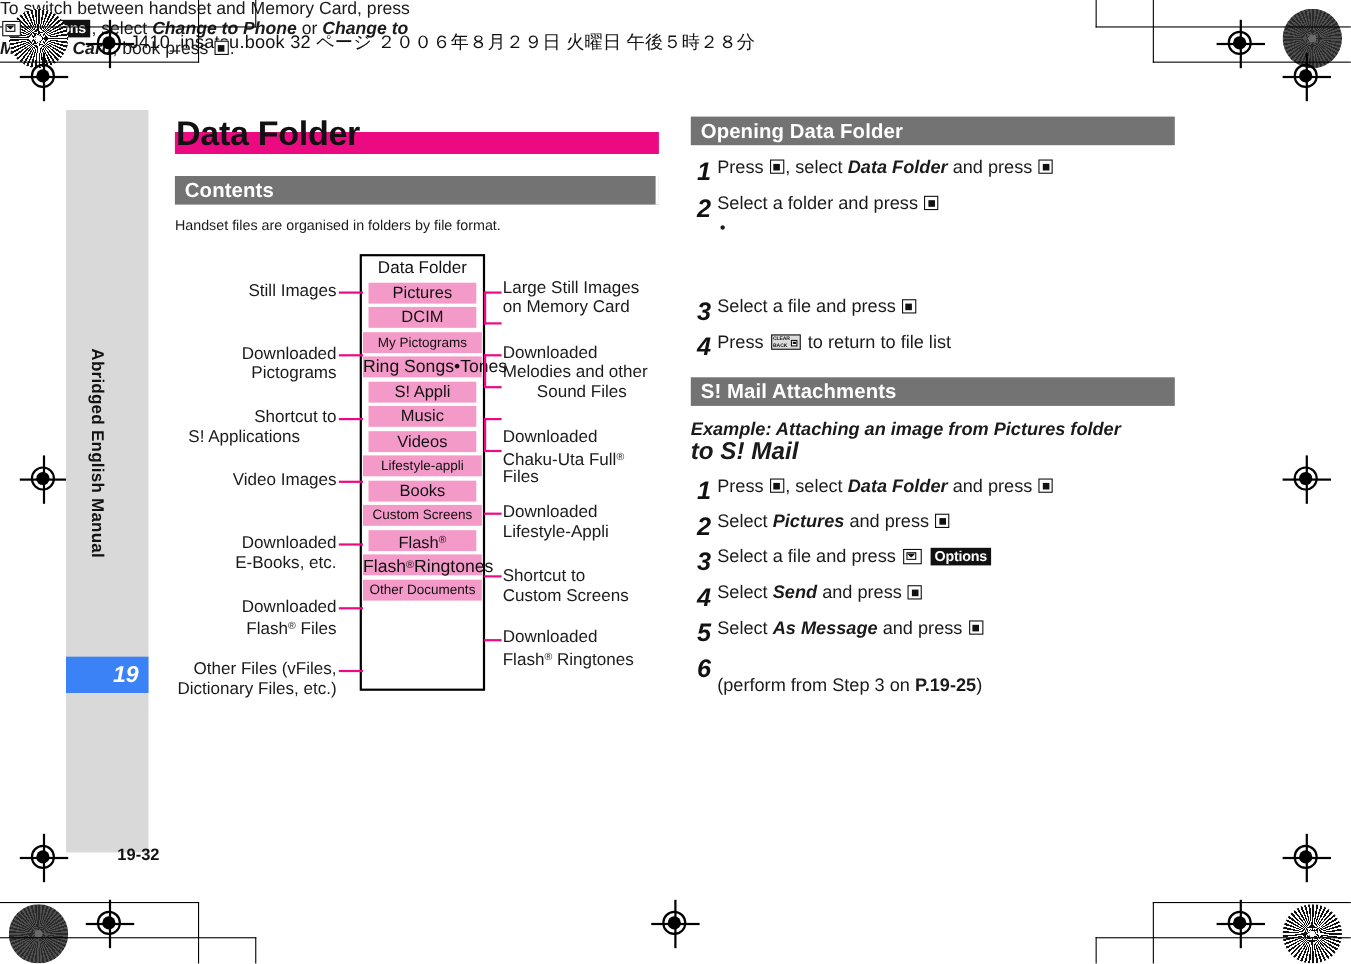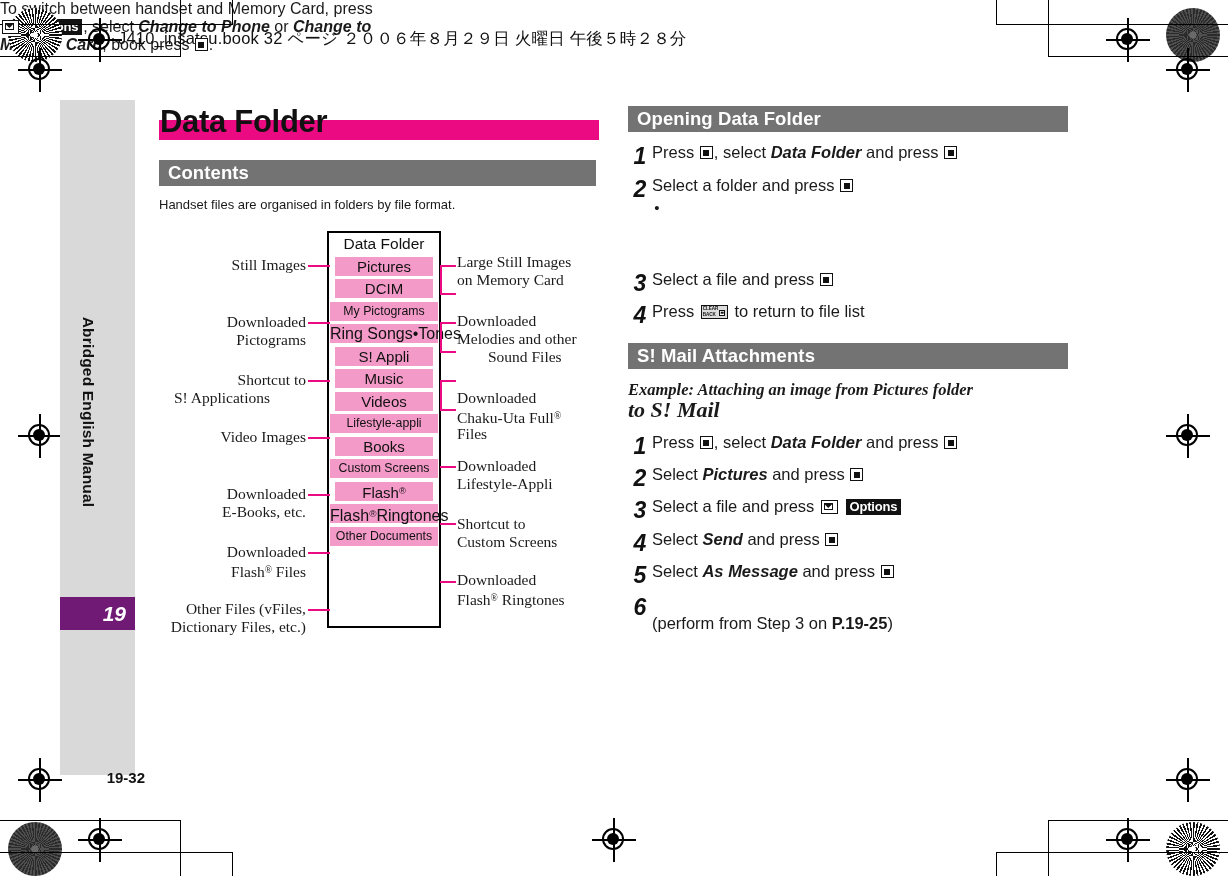--- a/index.html
+++ b/index.html
@@ -39,21 +39,21 @@
   .side-band{position:absolute;left:60px;top:100px;width:75px;height:675px;background:#d9d9d9;}
   .side-rot{
     position:absolute;left:60px;top:412px;width:75px;height:0;
   }
   .side-rot span{
     display:block;position:absolute;left:37px;top:0;
     transform:translate(-50%,0) rotate(90deg);transform-origin:50% 0;
     white-space:nowrap;font-size:15.5px;font-weight:700;color:#111;
     letter-spacing:.2px;
   }
-  .side-num{position:absolute;left:60px;top:597px;width:75px;height:33px;background:#701a75;}
+  .side-num{position:absolute;left:60px;top:597px;width:75px;height:33px;background:#3b82f6;}
   .side-num span{display:block;text-align:right;padding-right:9px;line-height:33px;
     color:#fff;font-size:21px;font-weight:700;font-style:italic;}
   .folio{position:absolute;left:60px;top:769px;width:85px;text-align:right;font-size:15px;font-weight:700;color:#111;}
 
   
   .title-bar{position:absolute;left:159px;top:120px;width:440px;height:20px;background:#ec0a82;}
   .title-text{position:absolute;left:160px;top:104px;font-size:31px;font-weight:700;color:#111;letter-spacing:-.3px;}
 
   
   .sec-head{
@@ -75,21 +75,21 @@
   .frow.w1{width:98px;}
   .frow.w2{width:108px;}
   .frow.small{font-size:12.3px;}
   .frow.xsmall{font-size:16px;}
 
   
   .cn{position:absolute;background:#ec0a82;}
   .cn.h{height:2px;}
   .cn.v{width:2px;}
 
-  .lbl{position:absolute;font-size:15.5px;color:#1a1a1a;line-height:18px;font-family:Liberation Serif, serif;}
+  .lbl{position:absolute;font-size:15.5px;color:#1a1a1a;line-height:18px;}
   .lbl.r{text-align:right;}
 
   
   .step{position:absolute;}
   .step .num{
     position:absolute;left:0;top:1px;width:20px;text-align:center;
     font-size:23px;font-weight:700;font-style:italic;color:#111;
     font-family:"Liberation Sans","DejaVu Sans",sans-serif;
   }
   .step .txt{position:absolute;left:22px;top:0;font-size:16.5px;line-height:20px;color:#1a1a1a;}

